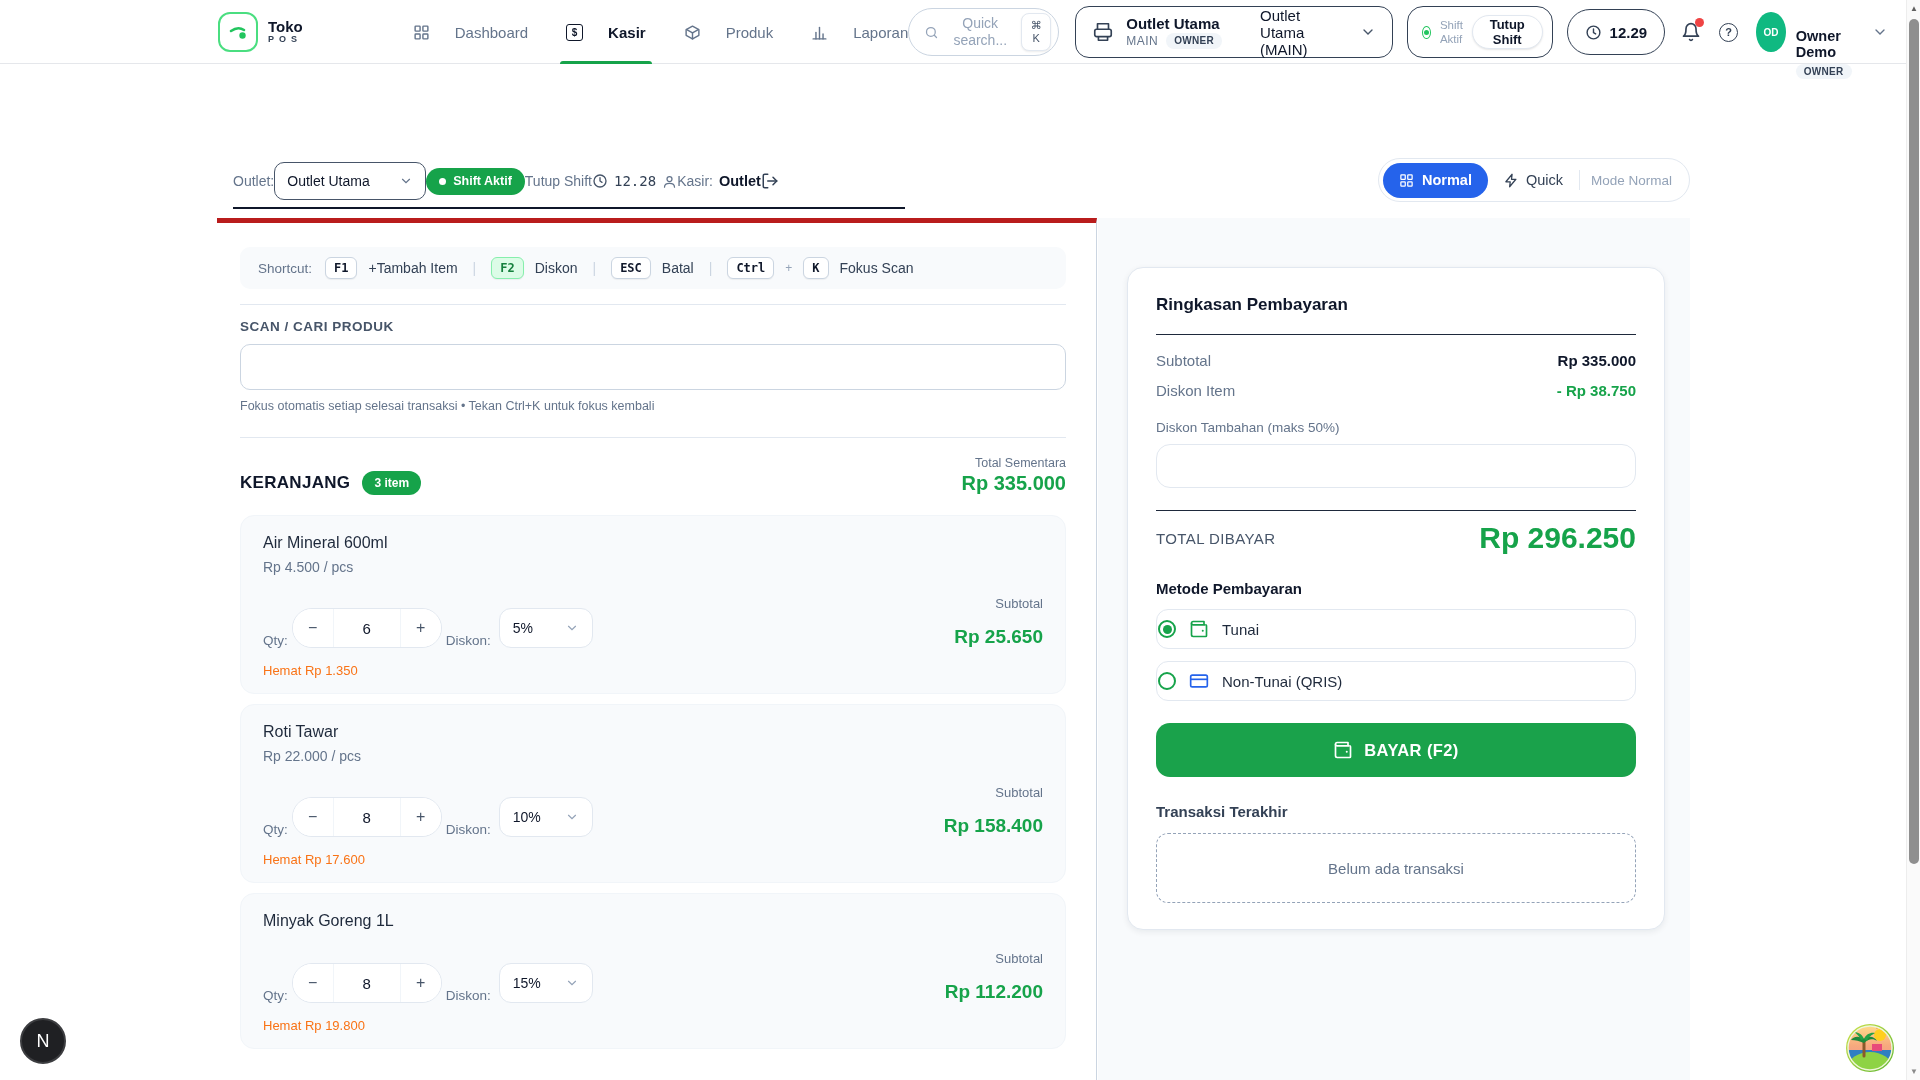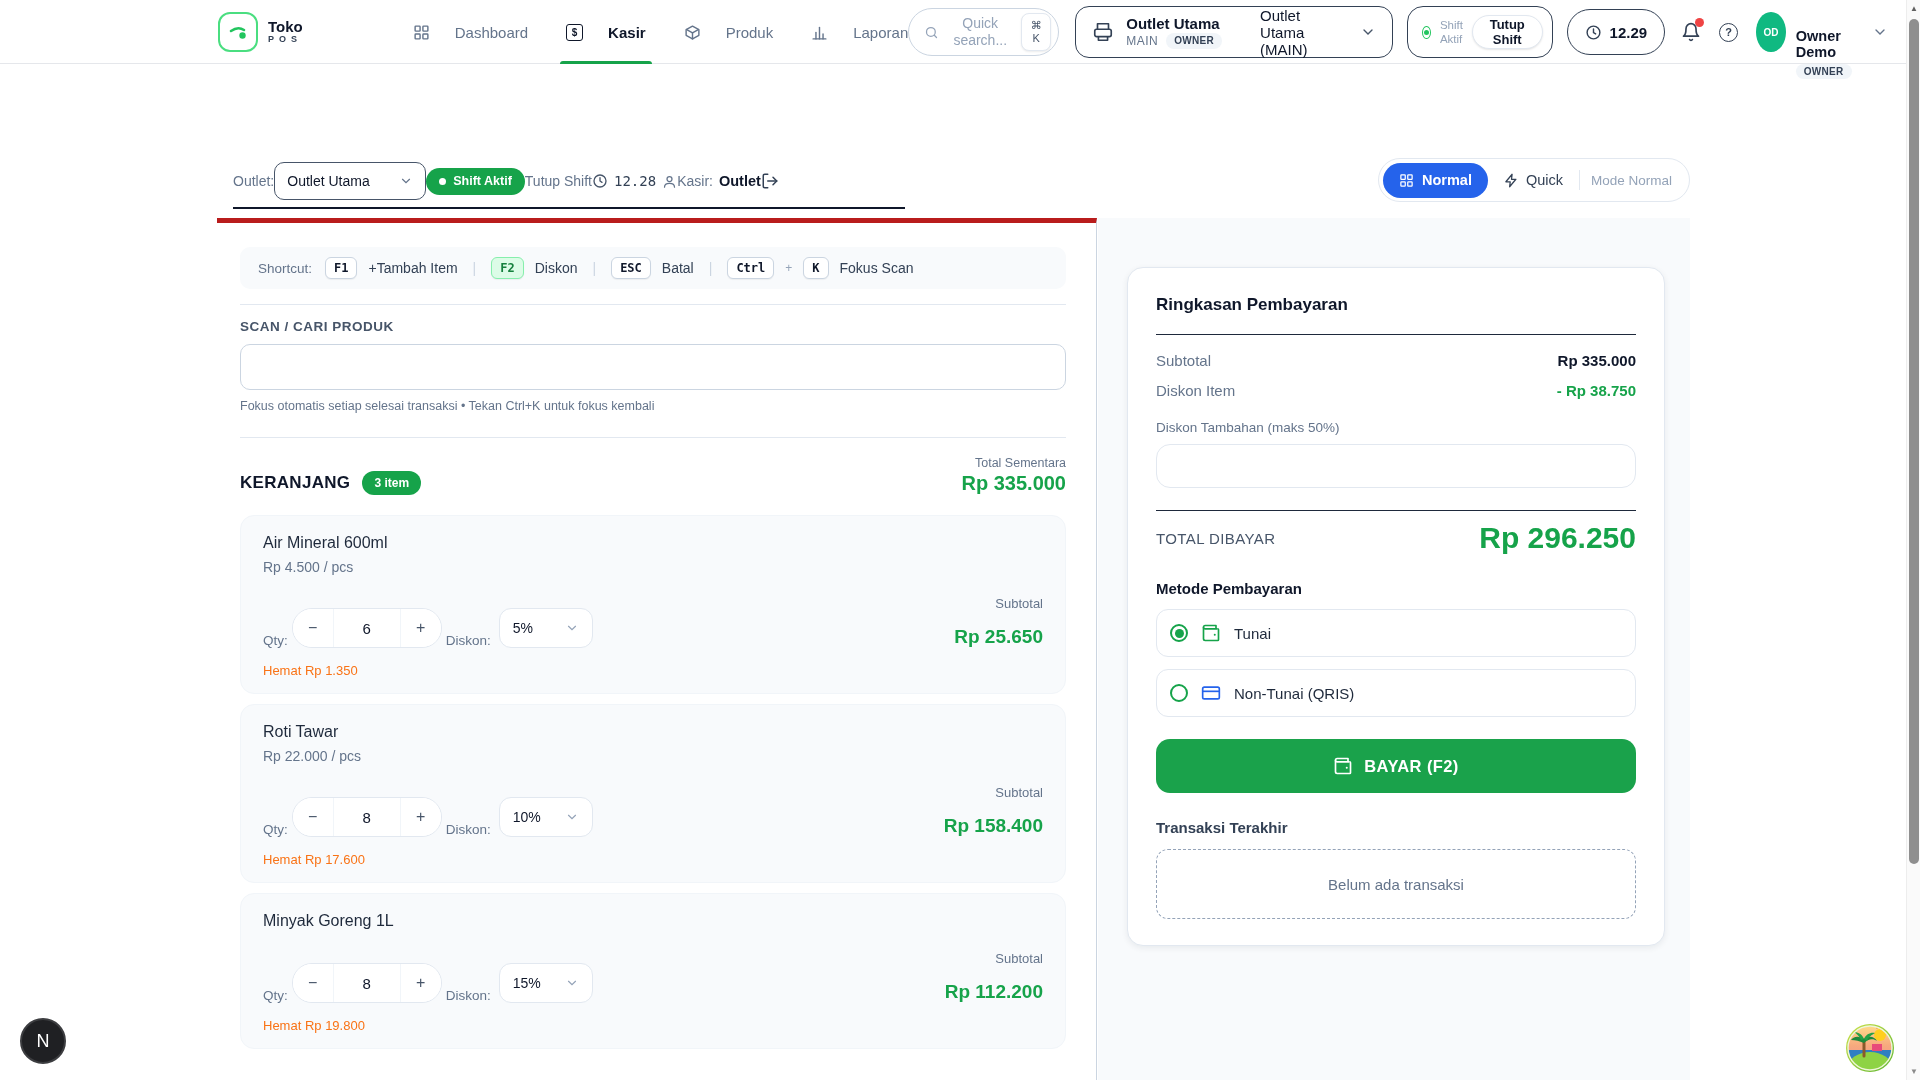--- a/index.html
+++ b/index.html
@@ -180,22 +180,22 @@
   .sum-val { font-size:15px; font-weight:600; color:#0f172a; }
   .sum-val.green { color:#16a34a; }
   .extra-label { font-size:13.5px; color:#64748b; margin-top:21px; }
   .extra-input { width:100%; height:44px; border:1px solid #e2e8f0; border-radius:14px;
     margin-top:9px; outline:none; font-size:15px; padding:0 14px; font-family:inherit; }
   .dark-hr2 { border:none; border-top:1.5px solid #1e293b; margin:22px 0 6px; }
   .total-row { display:flex; justify-content:space-between; align-items:center; margin-top:10px; }
   .total-label { font-size:15px; color:#475569; letter-spacing:.4px; }
   .total-val { font-size:30px; font-weight:800; color:#16a34a; }
   .pm-title { font-size:15px; font-weight:700; color:#0f172a; margin-top:25px; }
-  .pm-option { display:flex; align-items:center; gap:13px; height:48px; border:1px solid #e2e8f0;
-    border-radius:12px; padding:0 13px; margin-top:12px; cursor:pointer; background:#fff; }
+  .pm-option { display:flex; align-items:center; gap:13px; height:40px; border:1px solid #e2e8f0;
+    border-radius:12px; padding:0 1px; margin-top:12px; cursor:pointer; background:#fff; }
   .radio { width:18px; height:18px; border-radius:50%; border:2px solid #16a34a;
     display:flex; align-items:center; justify-content:center; }
   .radio.checked::after { content:""; width:9px; height:9px; border-radius:50%; background:#16a34a; }
   .pm-label { font-size:15px; color:#1e293b; }
   .pay-btn { width:100%; height:54px; border:none; border-radius:14px; background:#1aa24b;
     color:#fff; font-size:16.5px; font-weight:700; letter-spacing:.4px; margin-top:22px;
     display:flex; align-items:center; justify-content:center; gap:11px; cursor:pointer;
     font-family:inherit; }
   .trx-title { font-size:15px; font-weight:700; color:#334155; margin-top:26px; }
   .trx-empty { margin-top:13px; height:70px; border:1.5px dashed #94a3b8; border-radius:12px;

